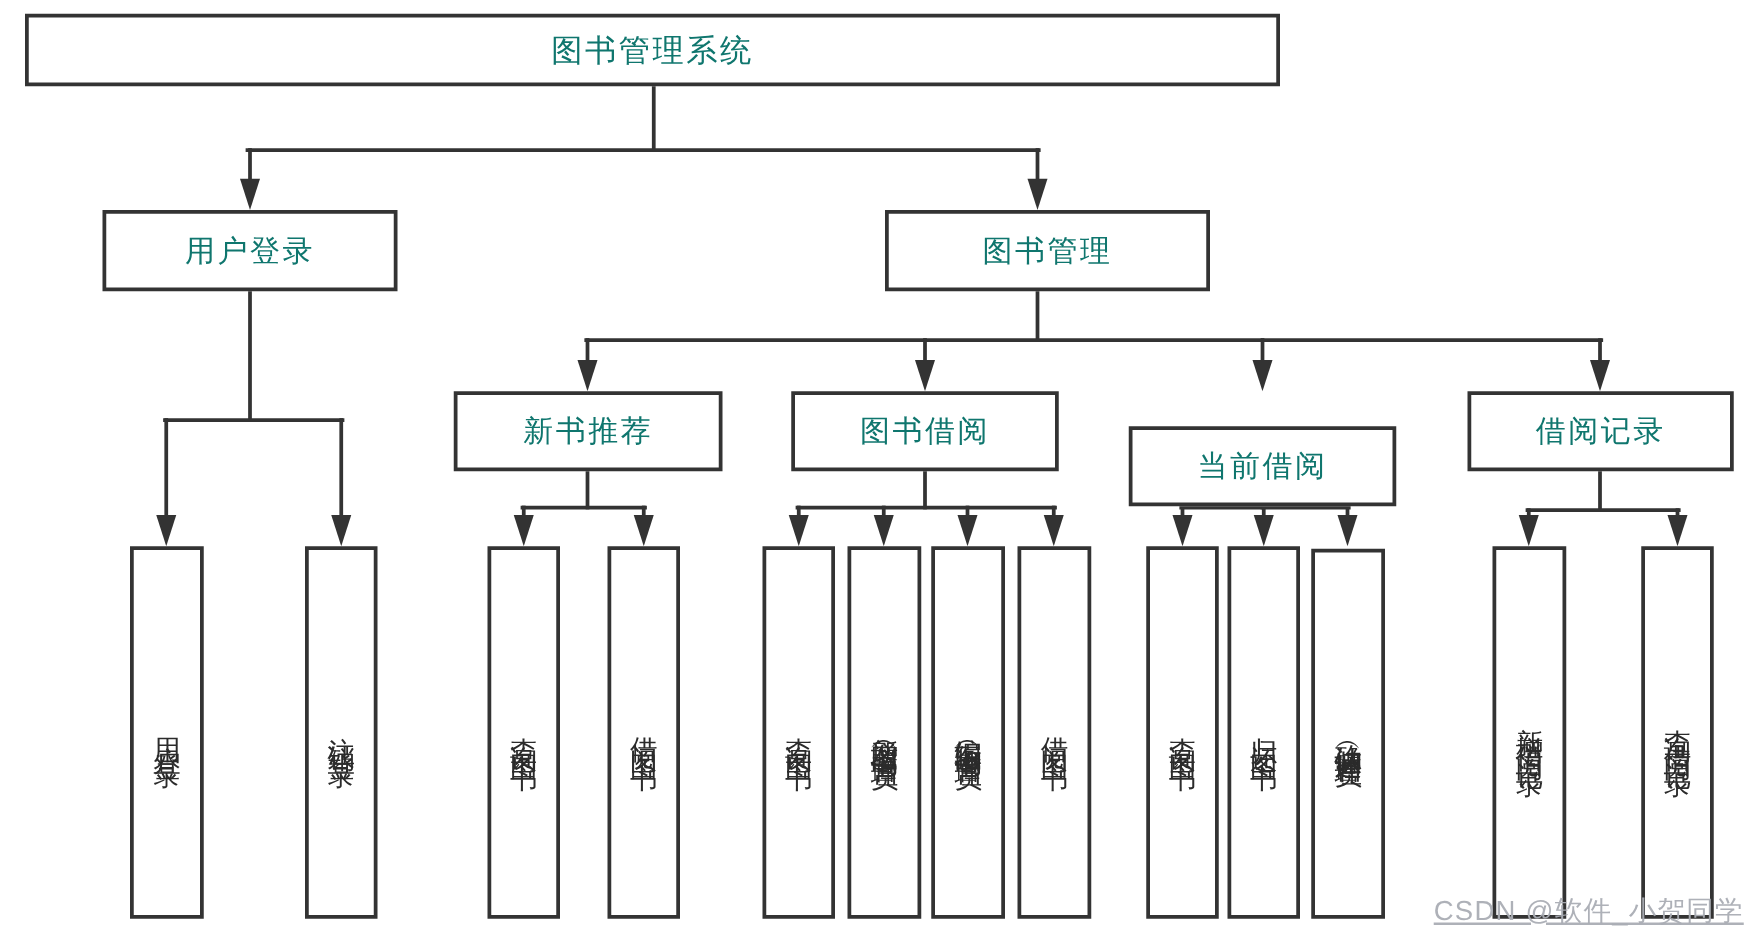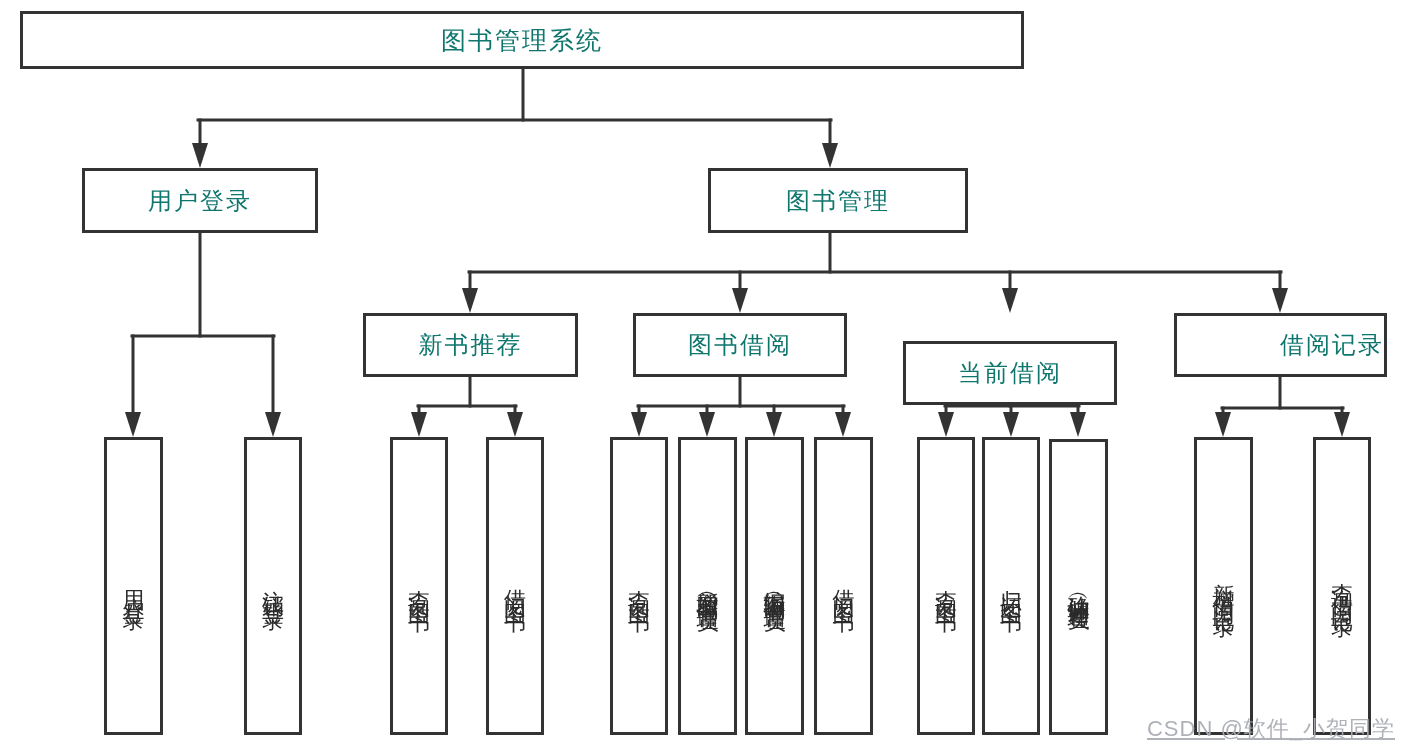--- a/index.html
+++ b/index.html
@@ -144,21 +144,21 @@
 
   <div class="box" style="left:363px; top:313px; width:215px; height:64px;">
     <span class="h-label">新书推荐</span>
   </div>
   <div class="box" style="left:633px; top:313px; width:214px; height:64px;">
     <span class="h-label">图书借阅</span>
   </div>
   <div class="box" style="left:903px; top:313px; width:214px; height:64px;margin-top:28px;">
     <span class="h-label">当前借阅</span>
   </div>
-  <div class="box" style="left:1174px; top:313px; width:213px; height:64px;justify-content:flex-end;">
+  <div class="box" style="left:1174px; top:313px; width:213px; height:64px;">
     <span class="h-label">借阅记录</span>
   </div>
 
   <div class="box" style="left:104px; top:437px; width:59px; height:298px;">
     <span class="v-label">用户登录</span>
   </div>
   <div class="box" style="left:244px; top:437px; width:58px; height:298px;">
     <span class="v-label">注销登录</span>
   </div>
 

